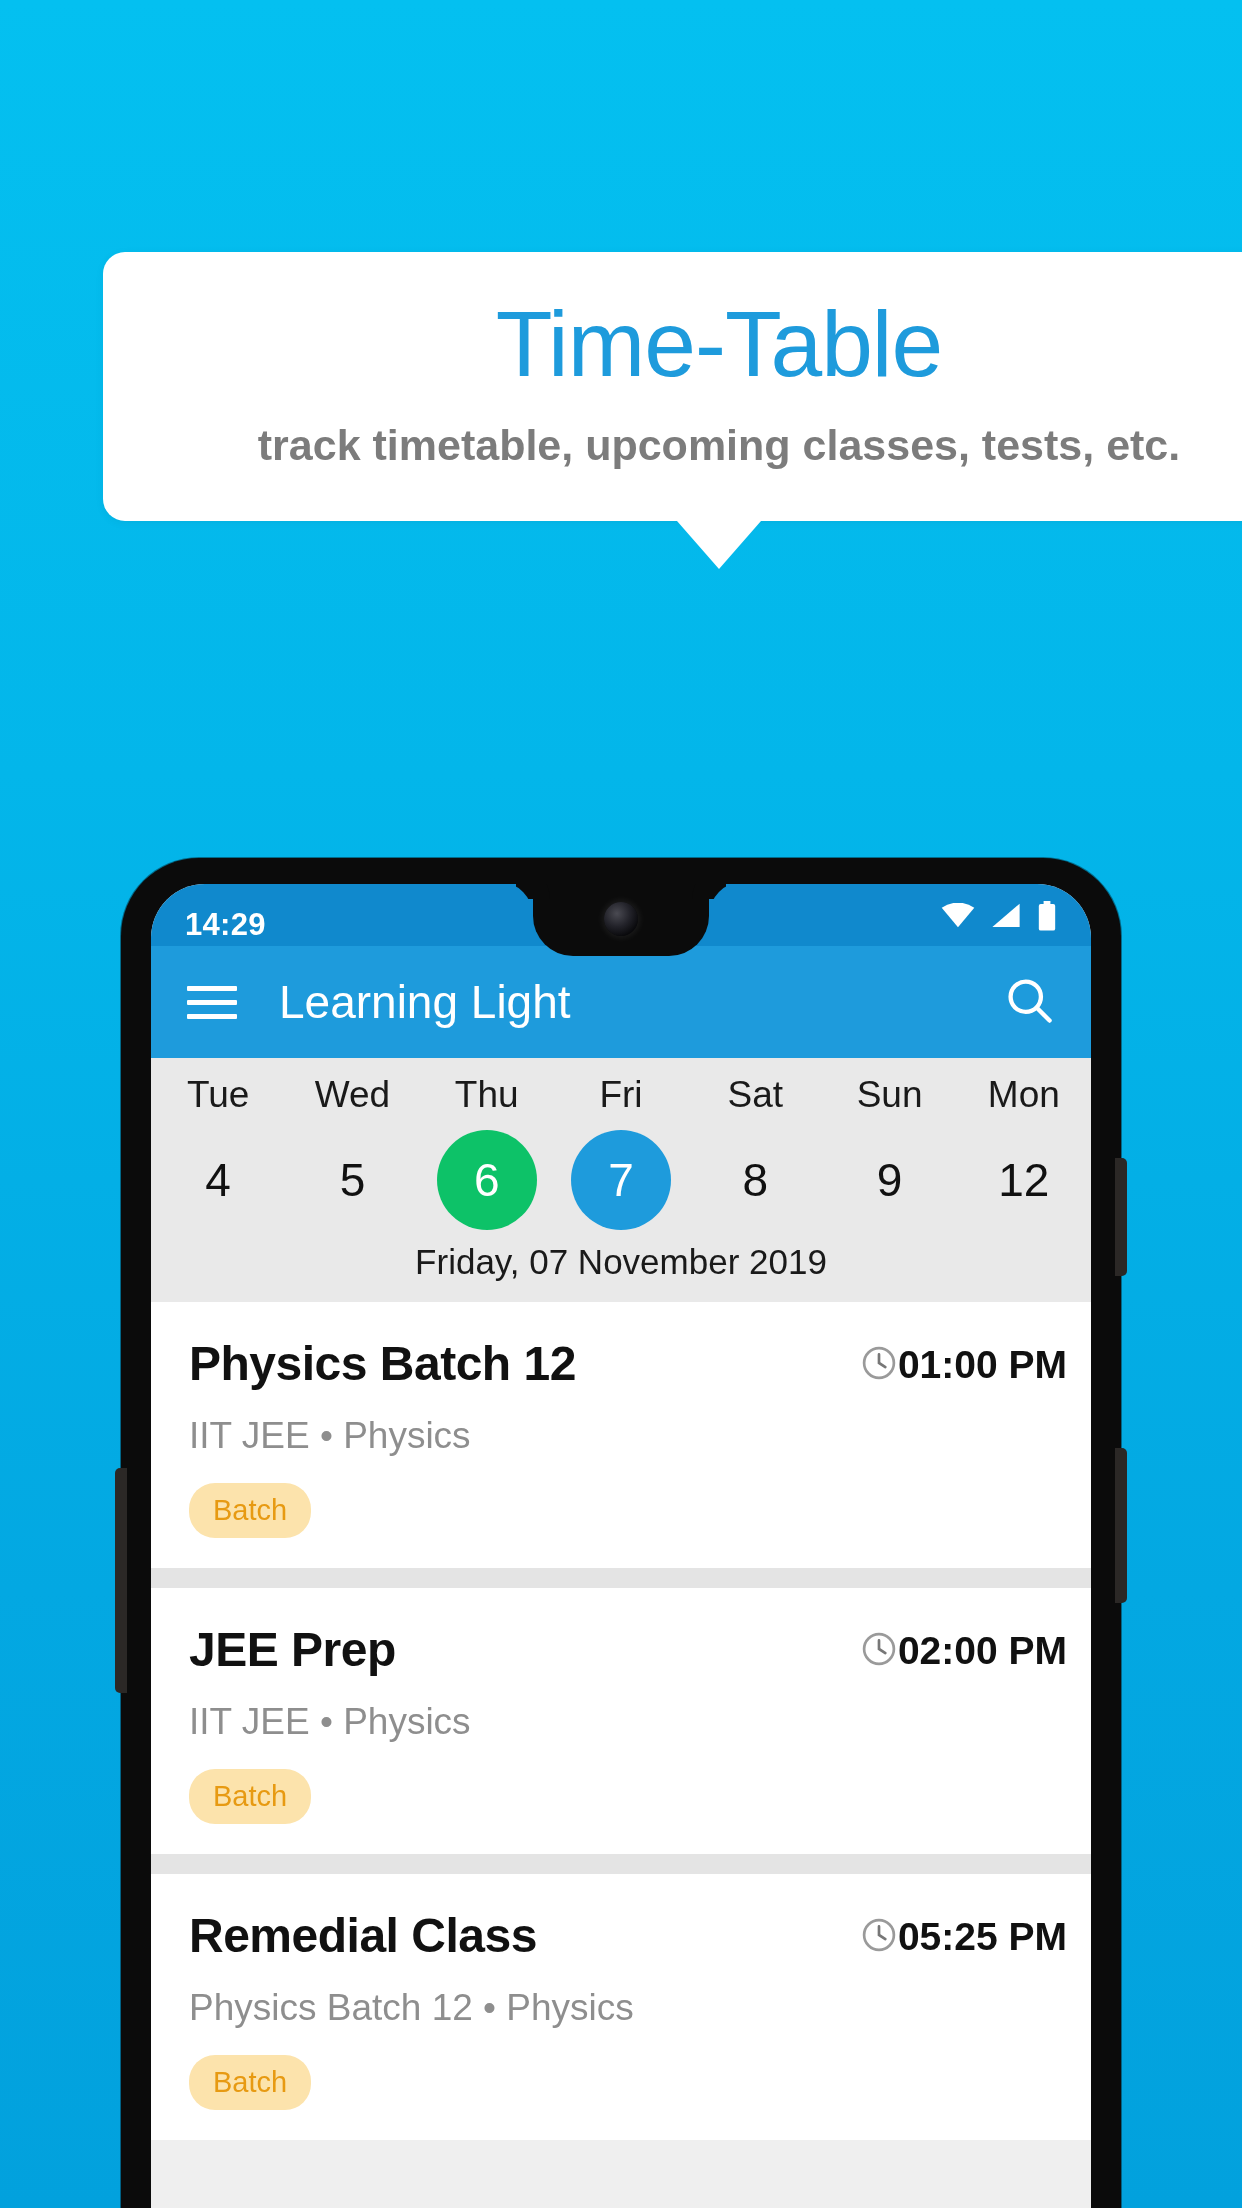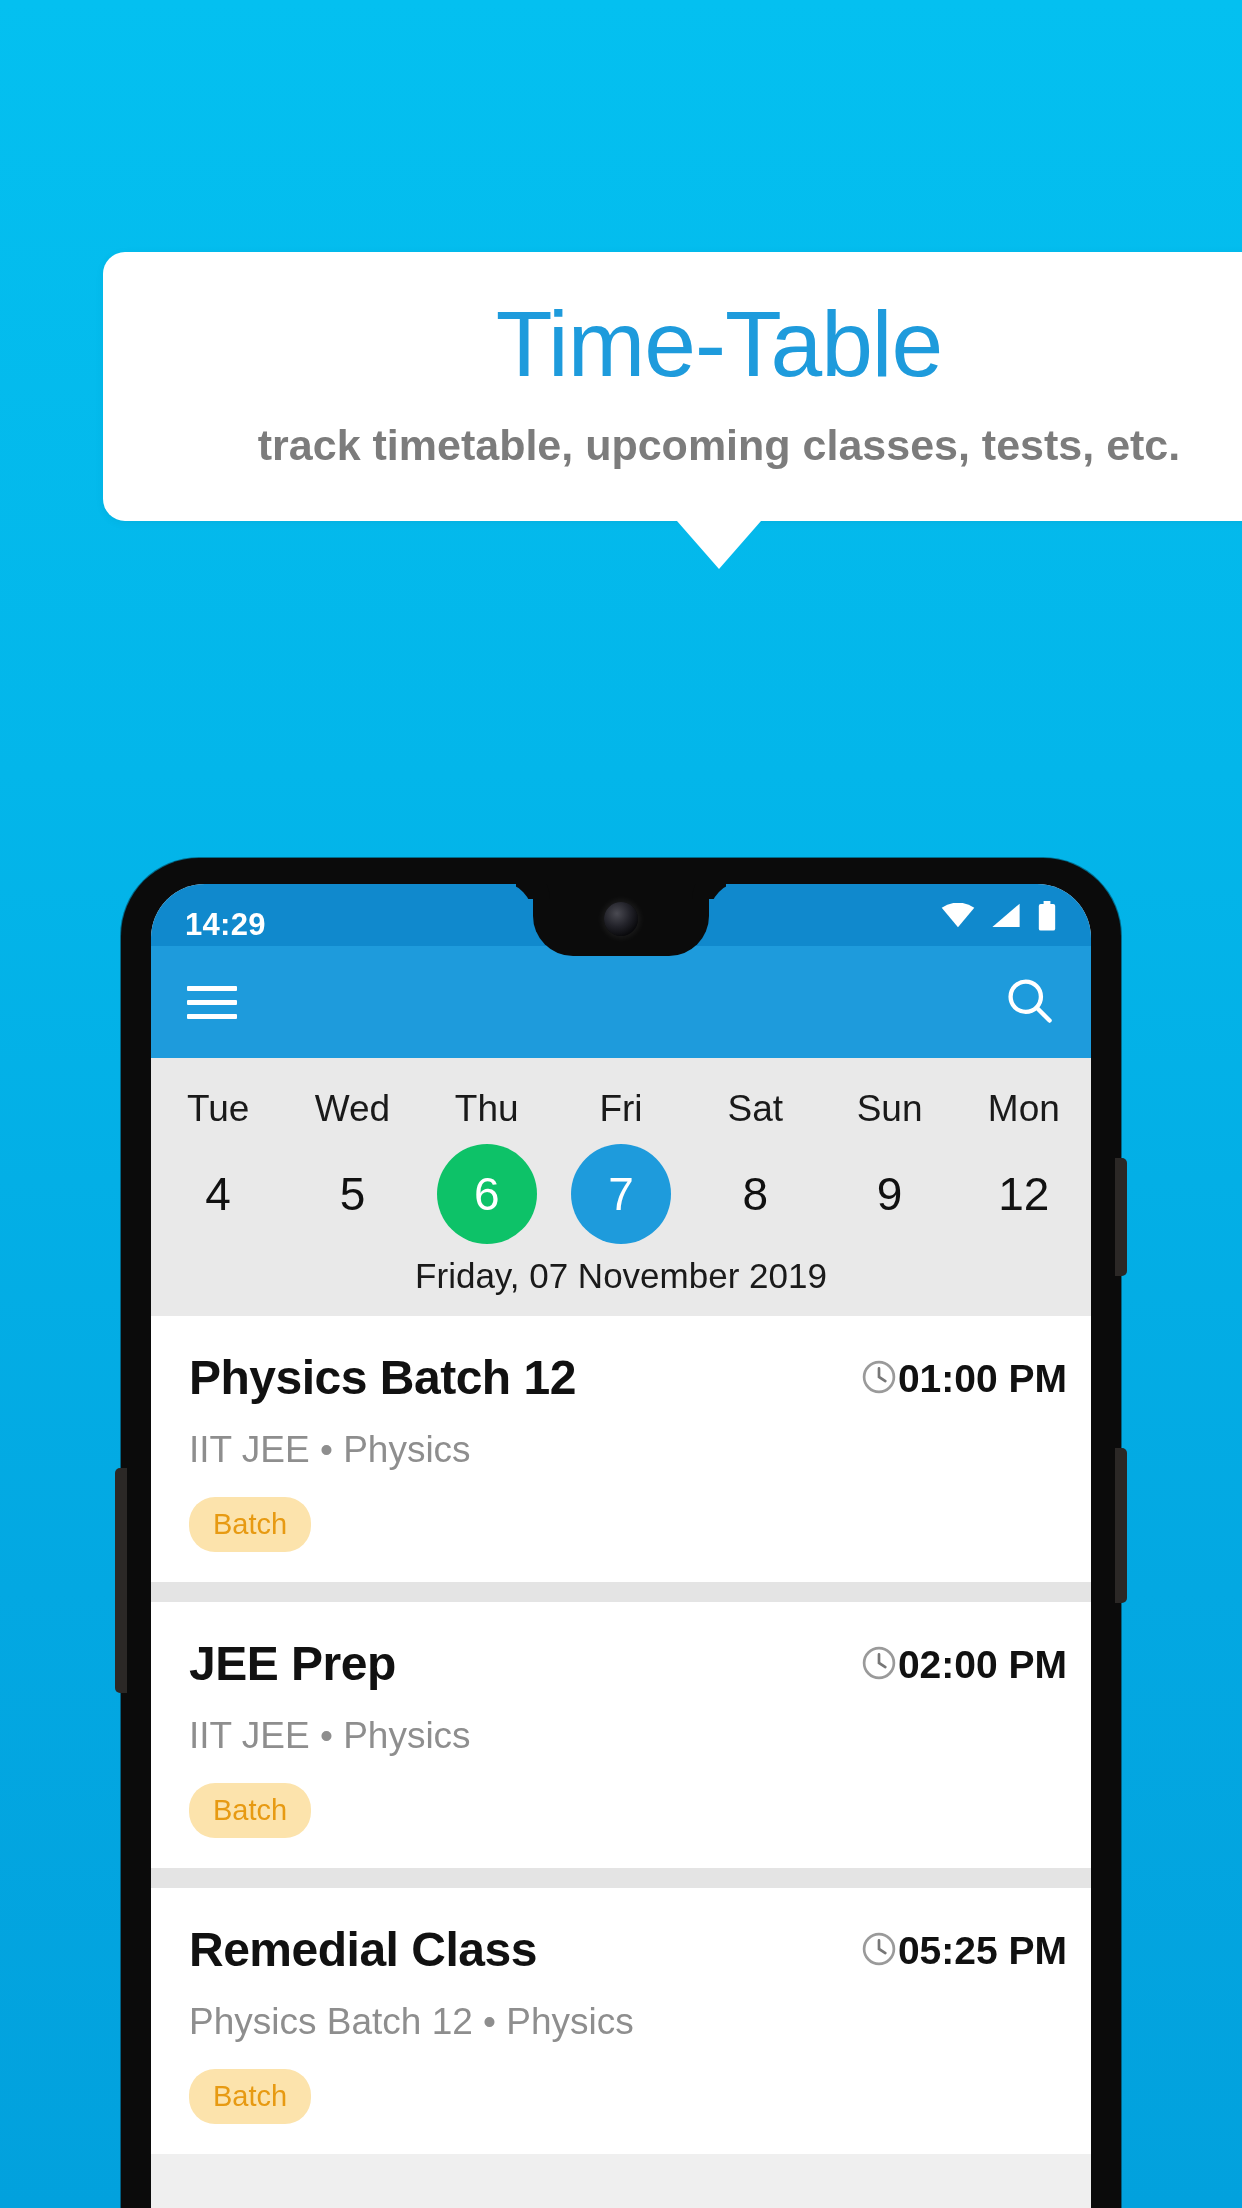--- a/index.html
+++ b/index.html
@@ -120,21 +120,20 @@
   .appbar-title {
     color:#ffffff; font-size:46px; font-weight:400;
     margin-left:42px;
   }
   .search-icon { margin-left:auto; cursor:pointer; }
 
   
   .datestrip { background:#e9e9e9; padding:16px 0 20px 0; }
   .days-row, .nums-row {
     display:flex;
-    margin-top:14px;
   }
   .day-cell { flex:1; text-align:center; }
   .day-name { font-size:37px; color:#1a1a1a; font-weight:400; }
   .nums-row { margin-top:14px; align-items:center; }
   .num-cell { flex:1; display:flex; align-items:center; justify-content:center; height:100px; }
   .num-plain { font-size:46px; color:#111; font-weight:400; }
   .num-circle {
     width:100px; height:100px; border-radius:50%;
     display:flex; align-items:center; justify-content:center;
     color:#fff; font-size:46px; font-weight:400;
@@ -208,20 +207,21 @@
         <div class="camera"></div>
       </div>
     </div>
 
     <div class="appbar">
       <div class="hamburger">
         <span></span>
         <span></span>
         <span></span>
       </div>
+      <div class="appbar-title">Learning Light</div>
       <span class="search-icon">
         <svg width="52" height="52" viewBox="0 0 24 24">
           <circle cx="10.5" cy="10.5" r="7" fill="none" stroke="#ffffff" stroke-width="2"></circle>
           <line x1="15.6" y1="15.6" x2="21.5" y2="21.5" stroke="#ffffff" stroke-width="2" stroke-linecap="round"></line>
         </svg>
       </span>
     </div>
 
     <div class="datestrip">
       <div class="days-row">

